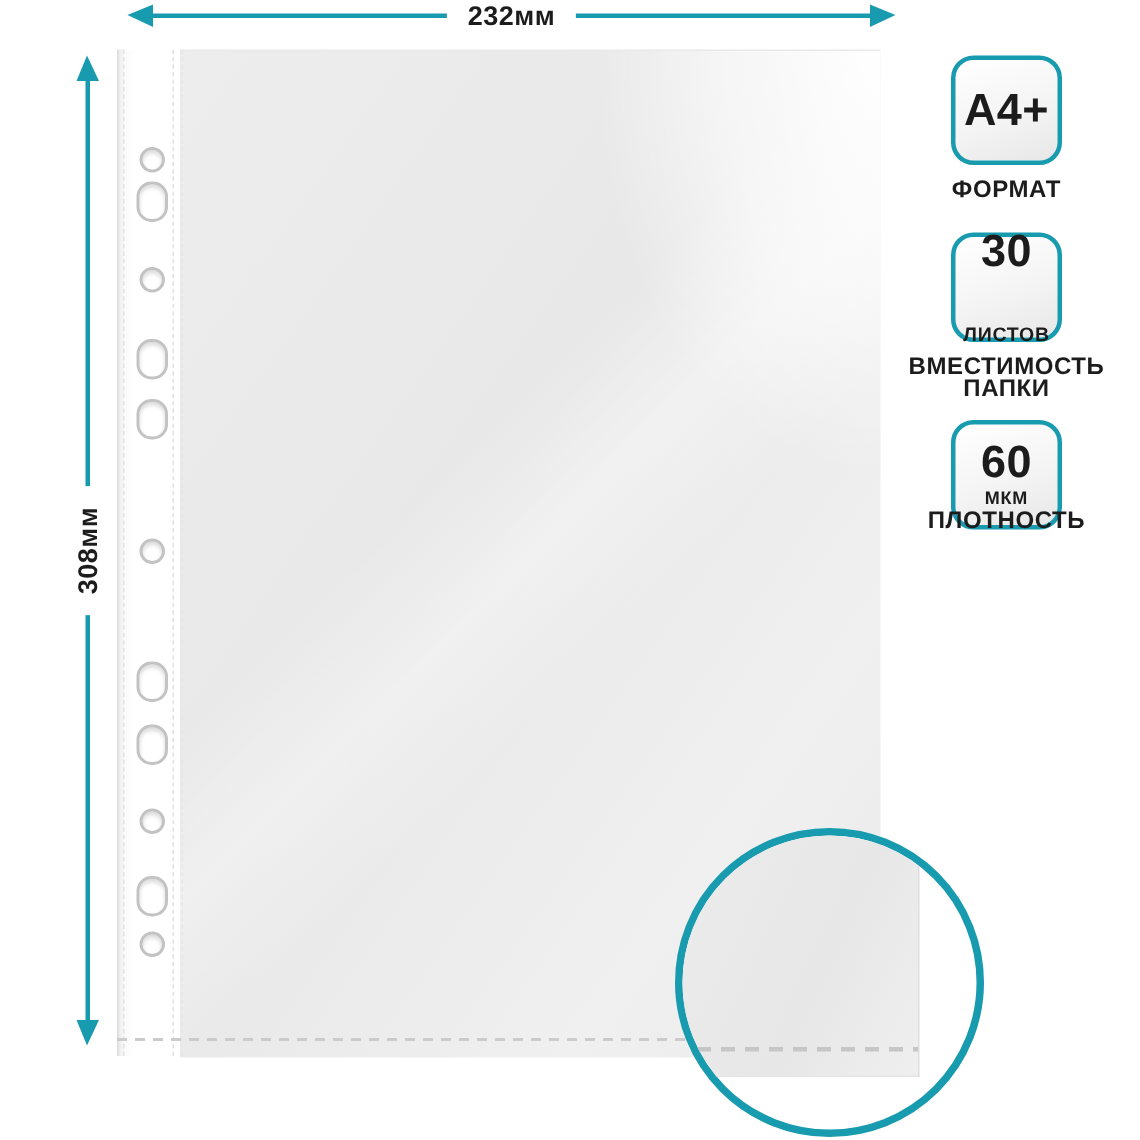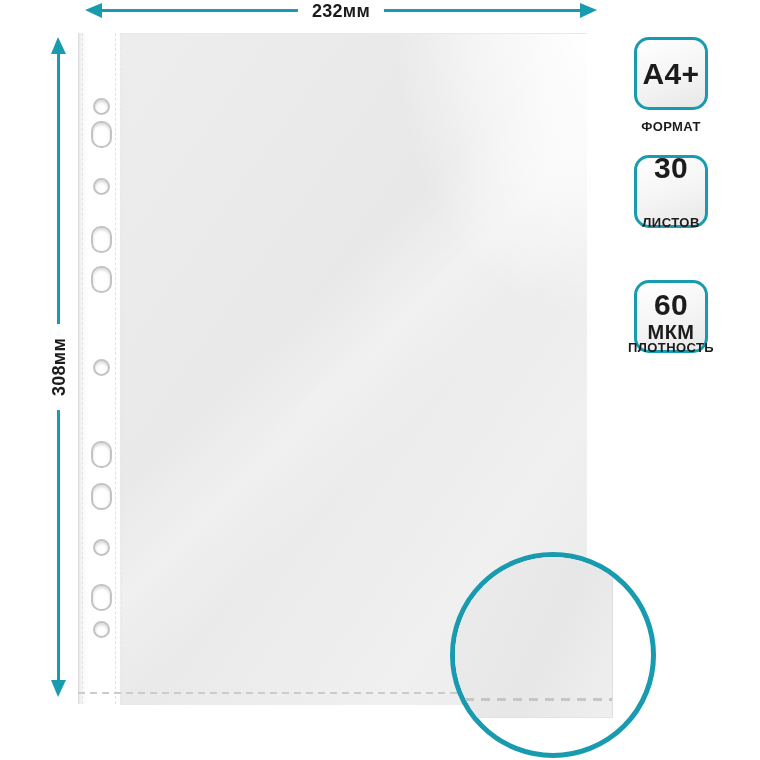--- a/index.html
+++ b/index.html
@@ -54,24 +54,24 @@
   
   .badge{
     position:absolute;left:634px;width:74px;height:73px;box-sizing:border-box;
     border:3px solid #189BAF;border-radius:15px;
     background:linear-gradient(160deg,#ffffff 0%,#f4f4f4 55%,#e7e7e7 100%);
     display:flex;flex-direction:column;align-items:center;justify-content:center;
   }
   .badge .value{font-size:30px;font-weight:700;line-height:1;letter-spacing:.3px;}
   .badge .unit{font-weight:700;letter-spacing:.5px;margin-top:1px;}
   .badge.capacity .unit{font-size:13px;margin-top:32px;}
-  .badge.thickness .unit{font-size:20px;}
+  .badge.thickness .unit{font-size:12px;}
   .badge-caption{
     position:absolute;left:596px;width:150px;text-align:center;
-    font-size:13px;font-weight:700;letter-spacing:.4px;line-height:15px;
+    font-size:16px;font-weight:700;letter-spacing:.4px;line-height:15px;
   }
   
   .detail-circle{
     position:absolute;left:450px;top:552px;width:206px;height:206px;box-sizing:border-box;
     border:5px solid #189BAF;border-radius:50%;background:#ffffff;overflow:hidden;z-index:5;
   }
   .mag-corner{
     position:absolute;left:-6px;top:-6px;width:163px;height:166px;
     background:linear-gradient(115deg,#ececec 0%,#e7e7e7 60%,#efefef 100%);
     border-right:1px solid #dedede;border-bottom:1px solid #e2e2e2;
@@ -122,20 +122,24 @@
 
   <div class="badge format" style="top:37px">
     <span class="value">A4+</span>
   </div>
   <div class="badge-caption" style="top:119px">ФОРМАТ</div>
 
   <div class="badge capacity" style="top:155px">
     <span class="value">30</span>
     <span class="unit">ЛИСТОВ</span>
   </div>
+  <div class="badge-caption" style="top:237px">
+    <span>ВМЕСТИМОСТЬ</span><br>
+    <span>ПАПКИ</span>
+  </div>
 
   <div class="badge thickness" style="top:280px">
     <span class="value">60</span>
     <span class="unit">МКМ</span>
   </div>
   <div class="badge-caption" style="top:340px">ПЛОТНОСТЬ</div>
 
   <div class="detail-circle">
     <div class="mag-corner"></div>
     <div class="mag-seam"></div>

